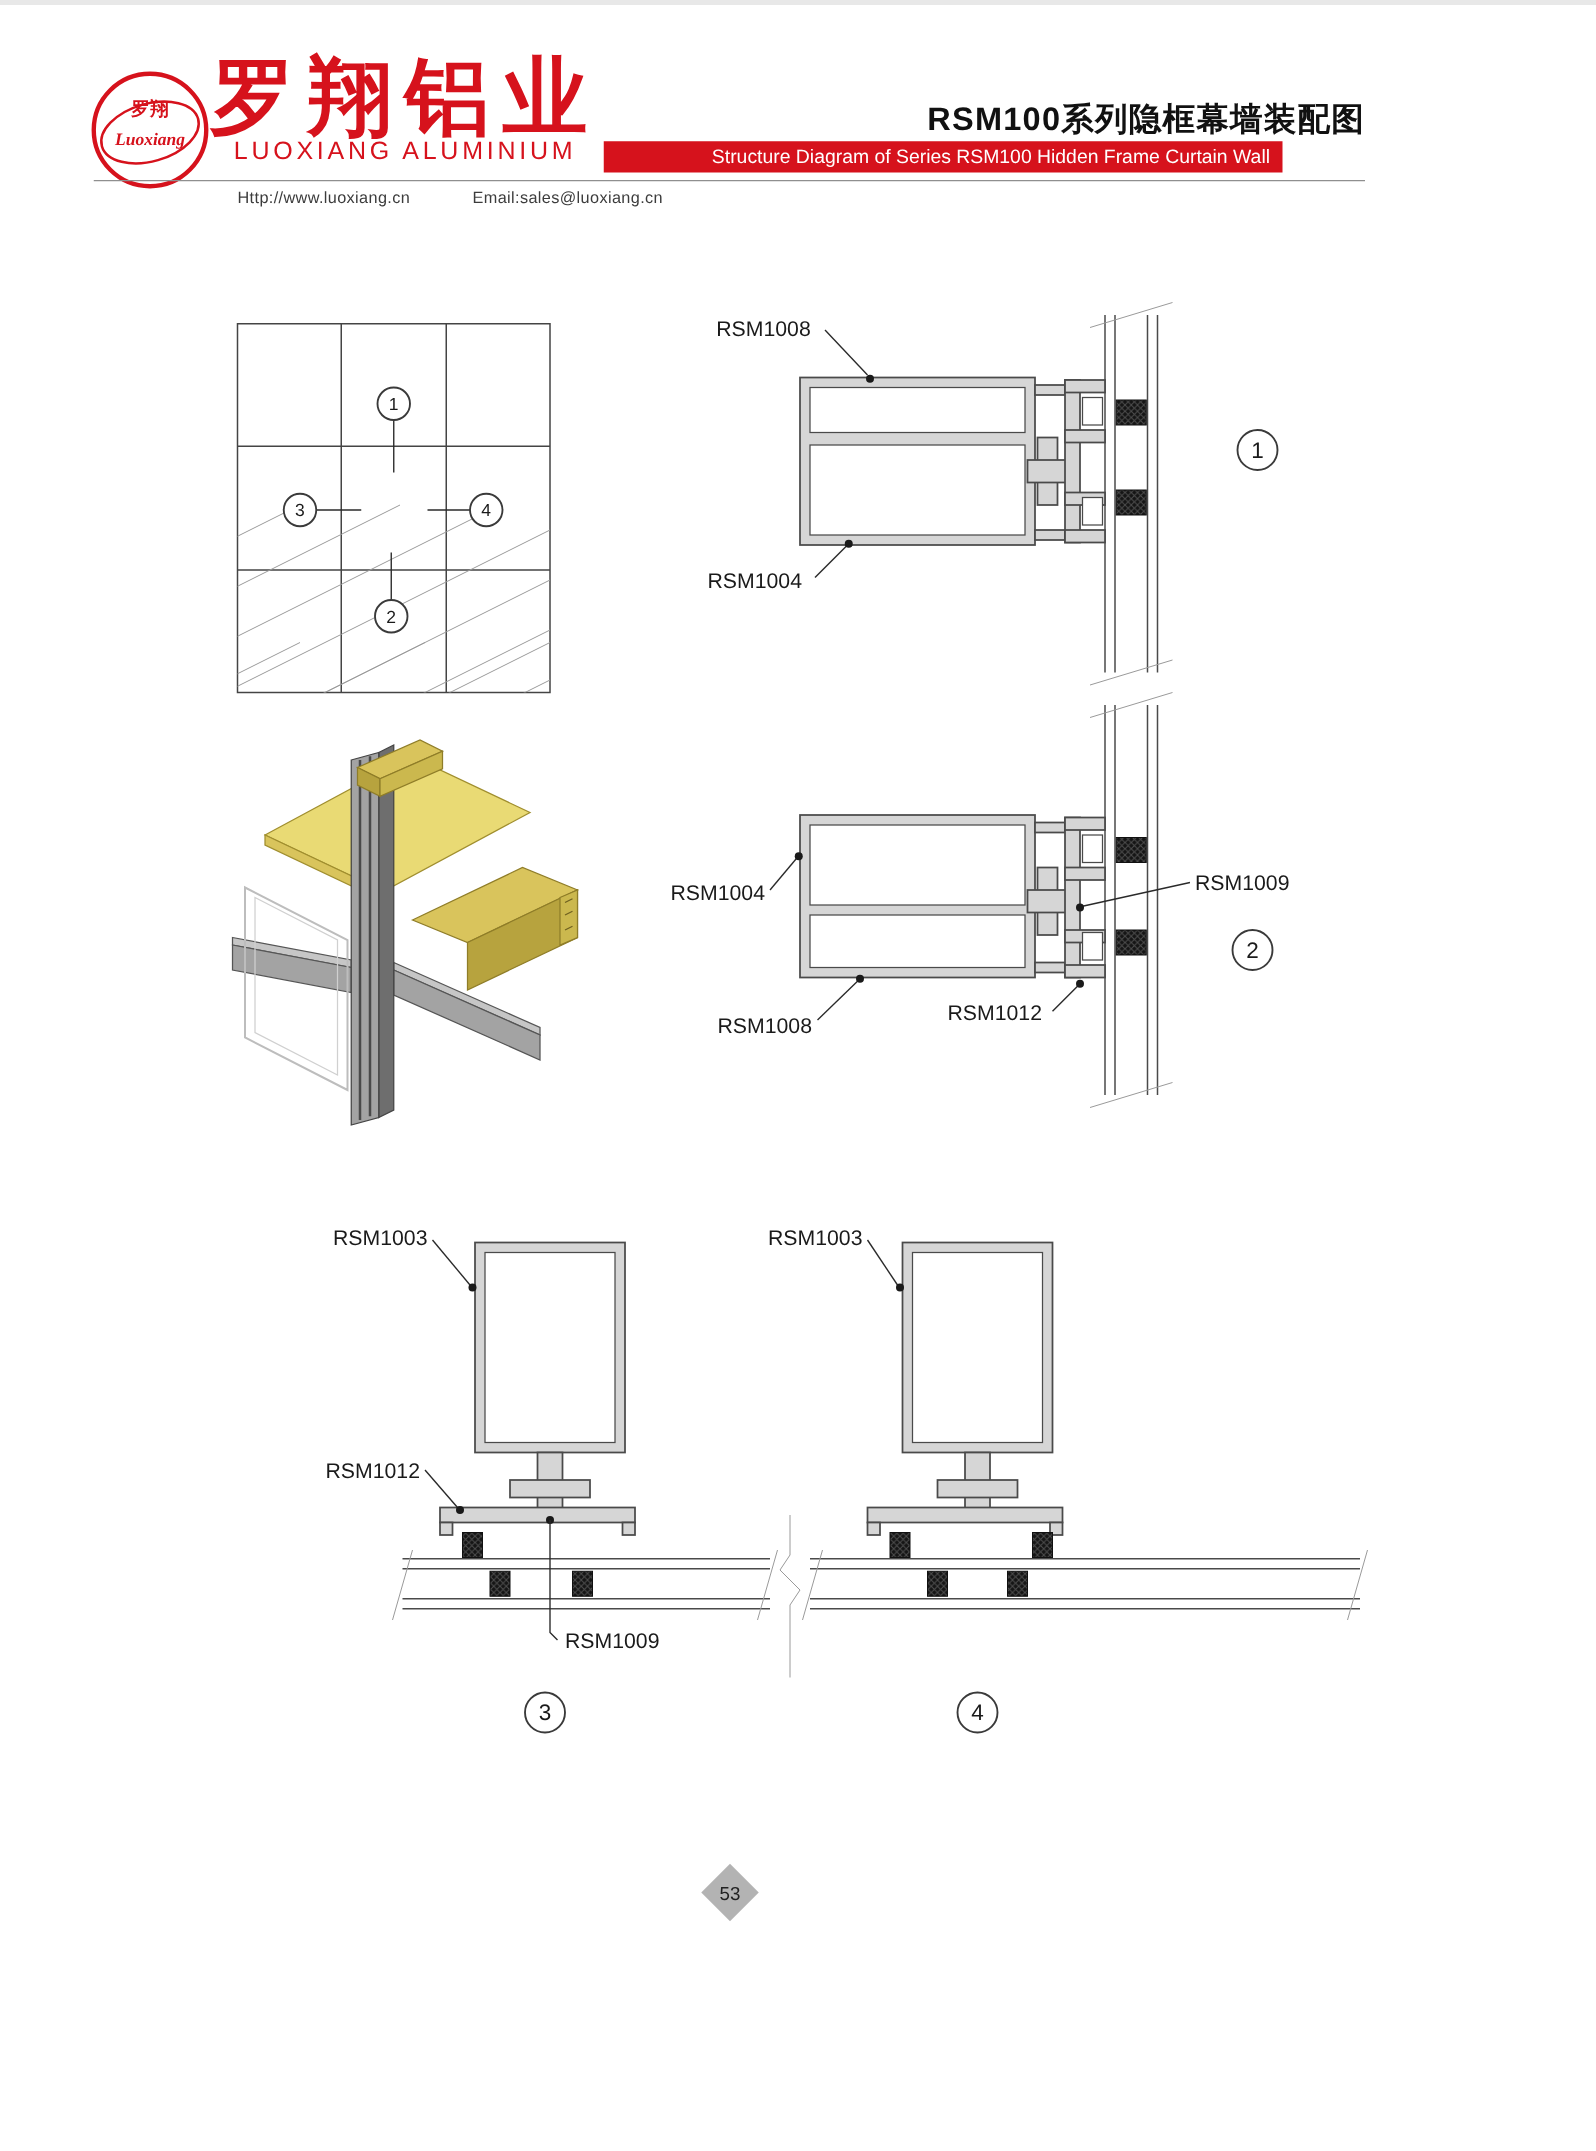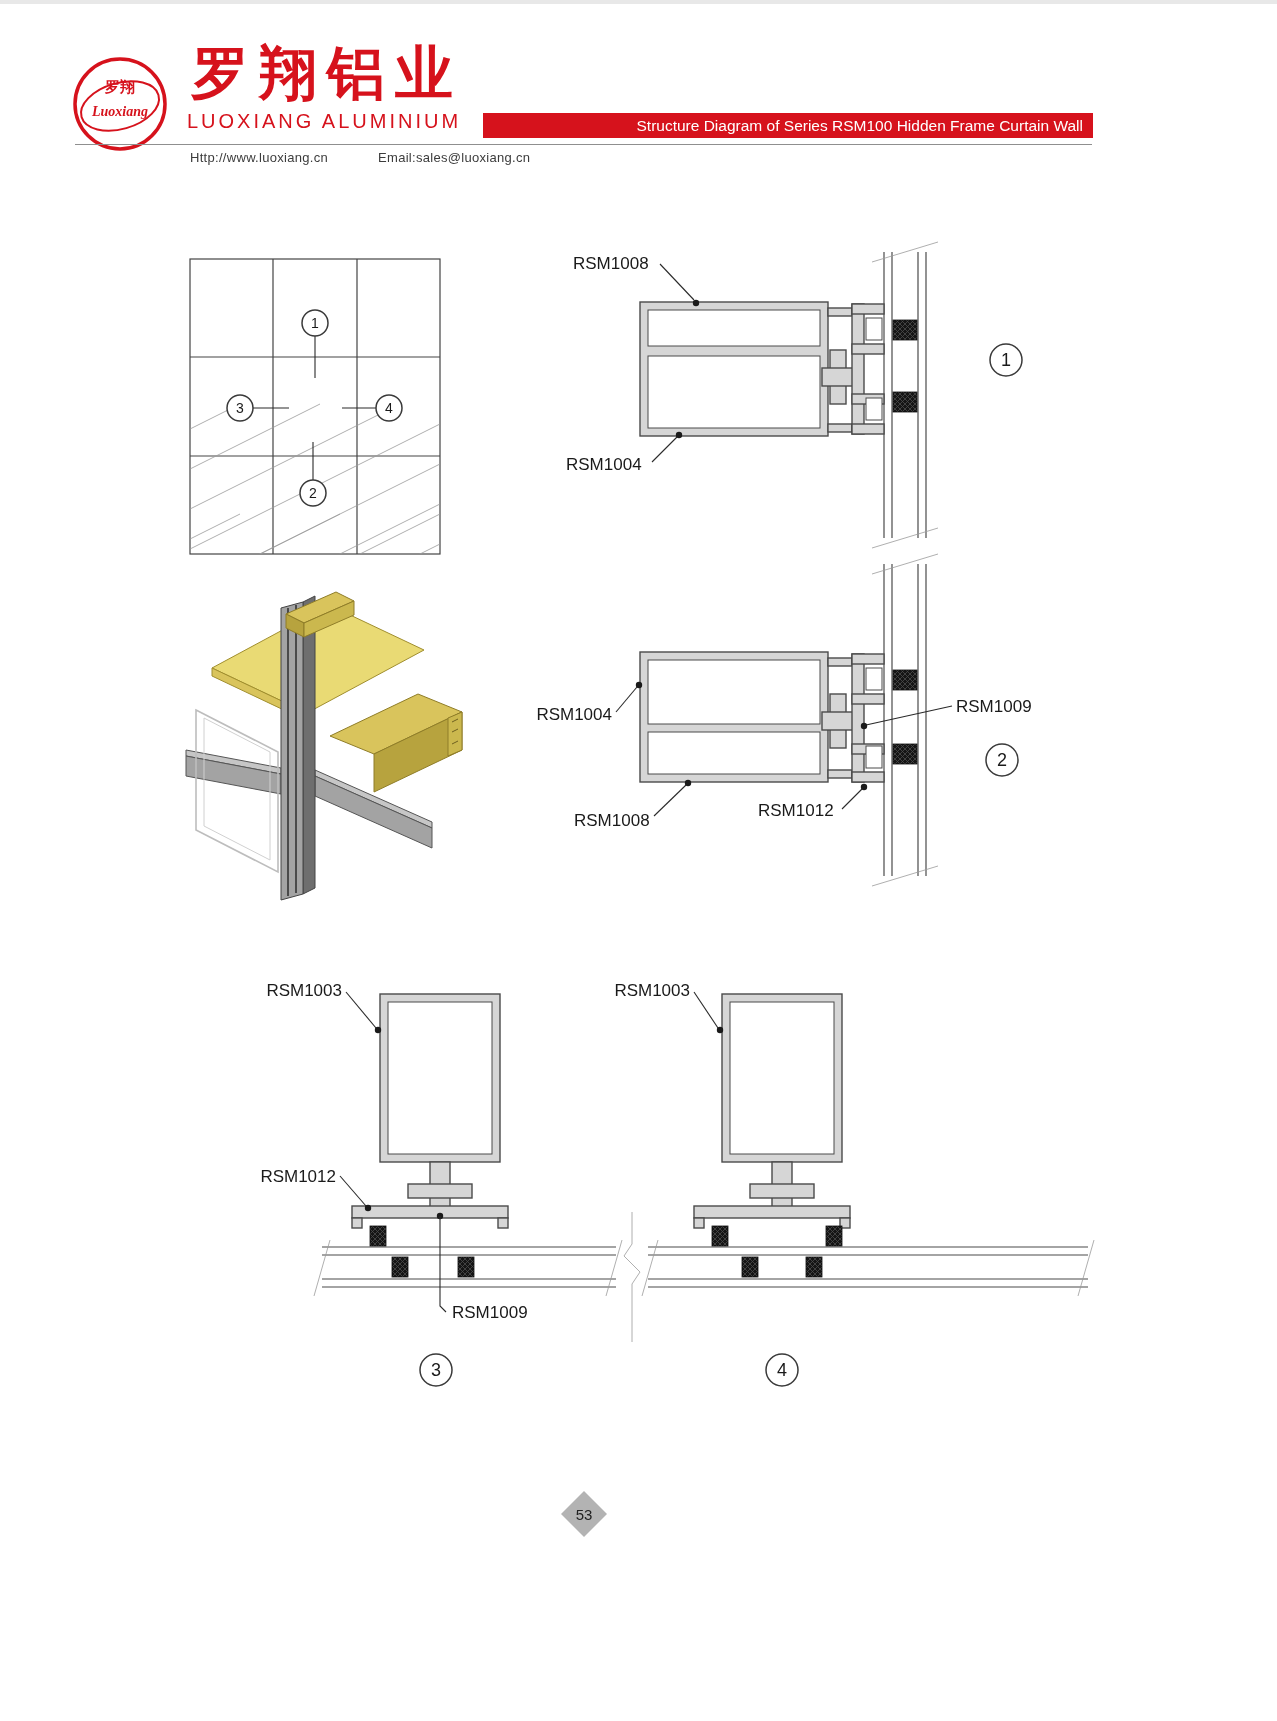--- a/index.html
+++ b/index.html
@@ -4,33 +4,33 @@
 <style>
   html,body{margin:0;padding:0;background:#e8e8e8;}
   .page{
     position:relative;width:1277px;height:1721px;margin:4px auto;
     background:#ffffff;overflow:hidden;
     font-family:"Liberation Sans", sans-serif;color:#1a1a1a;
   }
   
   .logo-wrap{position:absolute;left:70px;top:50px;width:100px;height:100px;}
   .company-cn{
-    position:absolute;left:191px;top:40px;font-size:58px;font-weight:900;
+    position:absolute;left:168px;top:40px;font-size:68px;font-weight:900;
     letter-spacing:10px;color:#D6121C;line-height:1;white-space:nowrap;
   }
   .company-en{
     position:absolute;left:187px;top:106px;font-size:20px;font-weight:normal;
     letter-spacing:3px;color:#D6121C;white-space:nowrap;
   }
   .title-cn{
     position:absolute;right:185px;top:74px;font-size:26px;font-weight:bold;
     color:#111;letter-spacing:1px;white-space:nowrap;
   }
   .red-bar{
-    position:absolute;left:483px;top:109px;width:610px;height:25px;
+    position:absolute;left:483px;top:109px;width:543px;height:25px;
     background:#D6121C;color:#ffffff;font-size:15.5px;line-height:25px;
     text-align:right;padding-right:10px;box-sizing:border-box;white-space:nowrap;
   }
   .header-rule{position:absolute;left:75px;top:140px;width:1017px;height:1px;background:#8f8f8f;}
   .contact{position:absolute;left:190px;top:146px;font-size:13px;color:#3c3c3c;letter-spacing:.3px;text-align:center;}
   .contact .email{margin-left:46px;}
   
   .canvas{position:absolute;left:0;top:170px;width:1277px;height:1551px;}
   .prof{fill:#d6d6d6;stroke:#4a4a4a;stroke-width:1.4;}
   .cav{fill:#ffffff;stroke:#4a4a4a;stroke-width:1;}
@@ -56,20 +56,21 @@
   <div class="logo-wrap">
     <svg width="100" height="100" viewBox="0 0 100 100">
       <circle cx="50" cy="50" r="45" fill="none" stroke="#D6121C" stroke-width="3.5"></circle>
       <ellipse cx="50" cy="52" rx="40" ry="23" fill="none" stroke="#D6121C" stroke-width="2" transform="rotate(-16 50 52)"></ellipse>
       <text class="logo-t" x="50" y="38">罗翔</text>
       <text class="logo-s" x="50" y="62">Luoxiang</text>
     </svg>
   </div>
   <div class="company-cn">罗翔铝业</div>
   <div class="company-en">LUOXIANG ALUMINIUM</div>
+  <div class="title-cn">RSM100系列隐框幕墙装配图</div>
   <div class="red-bar">Structure Diagram of Series RSM100 Hidden Frame Curtain Wall</div>
   <div class="header-rule"></div>
   <div class="contact">
     <span class="web">Http://www.luoxiang.cn</span>
     <span class="email">Email:sales@luoxiang.cn</span>
   </div>
 
   <svg class="canvas" viewBox="0 170 1277 1551">
     <defs>
       <pattern id="xh" patternUnits="userSpaceOnUse" width="5" height="5">

